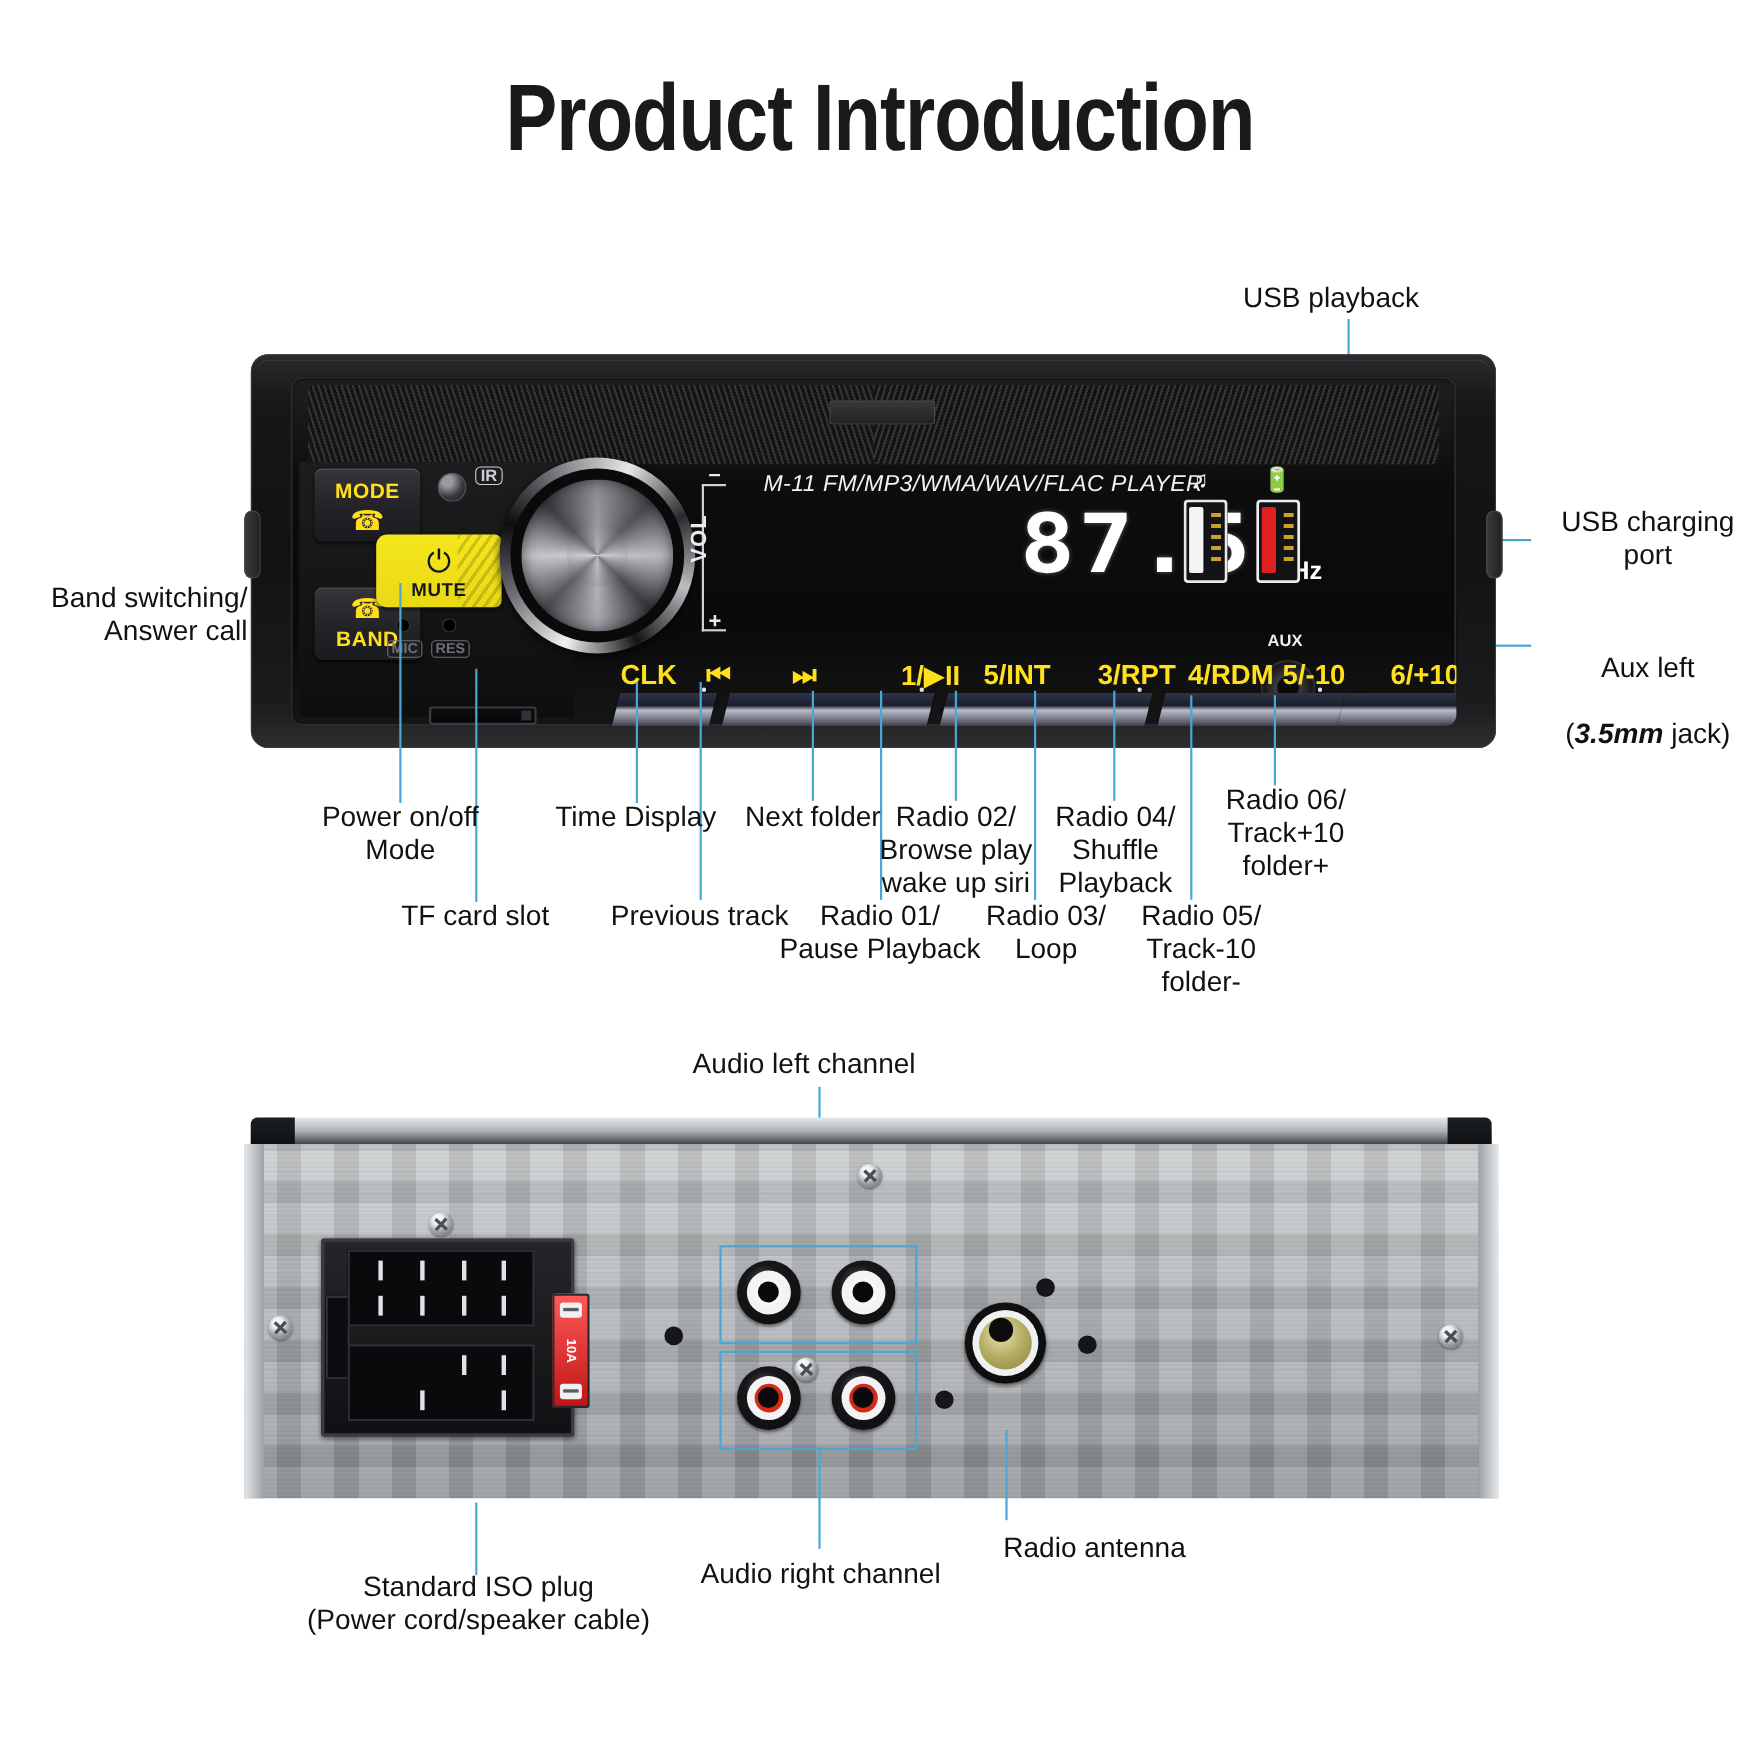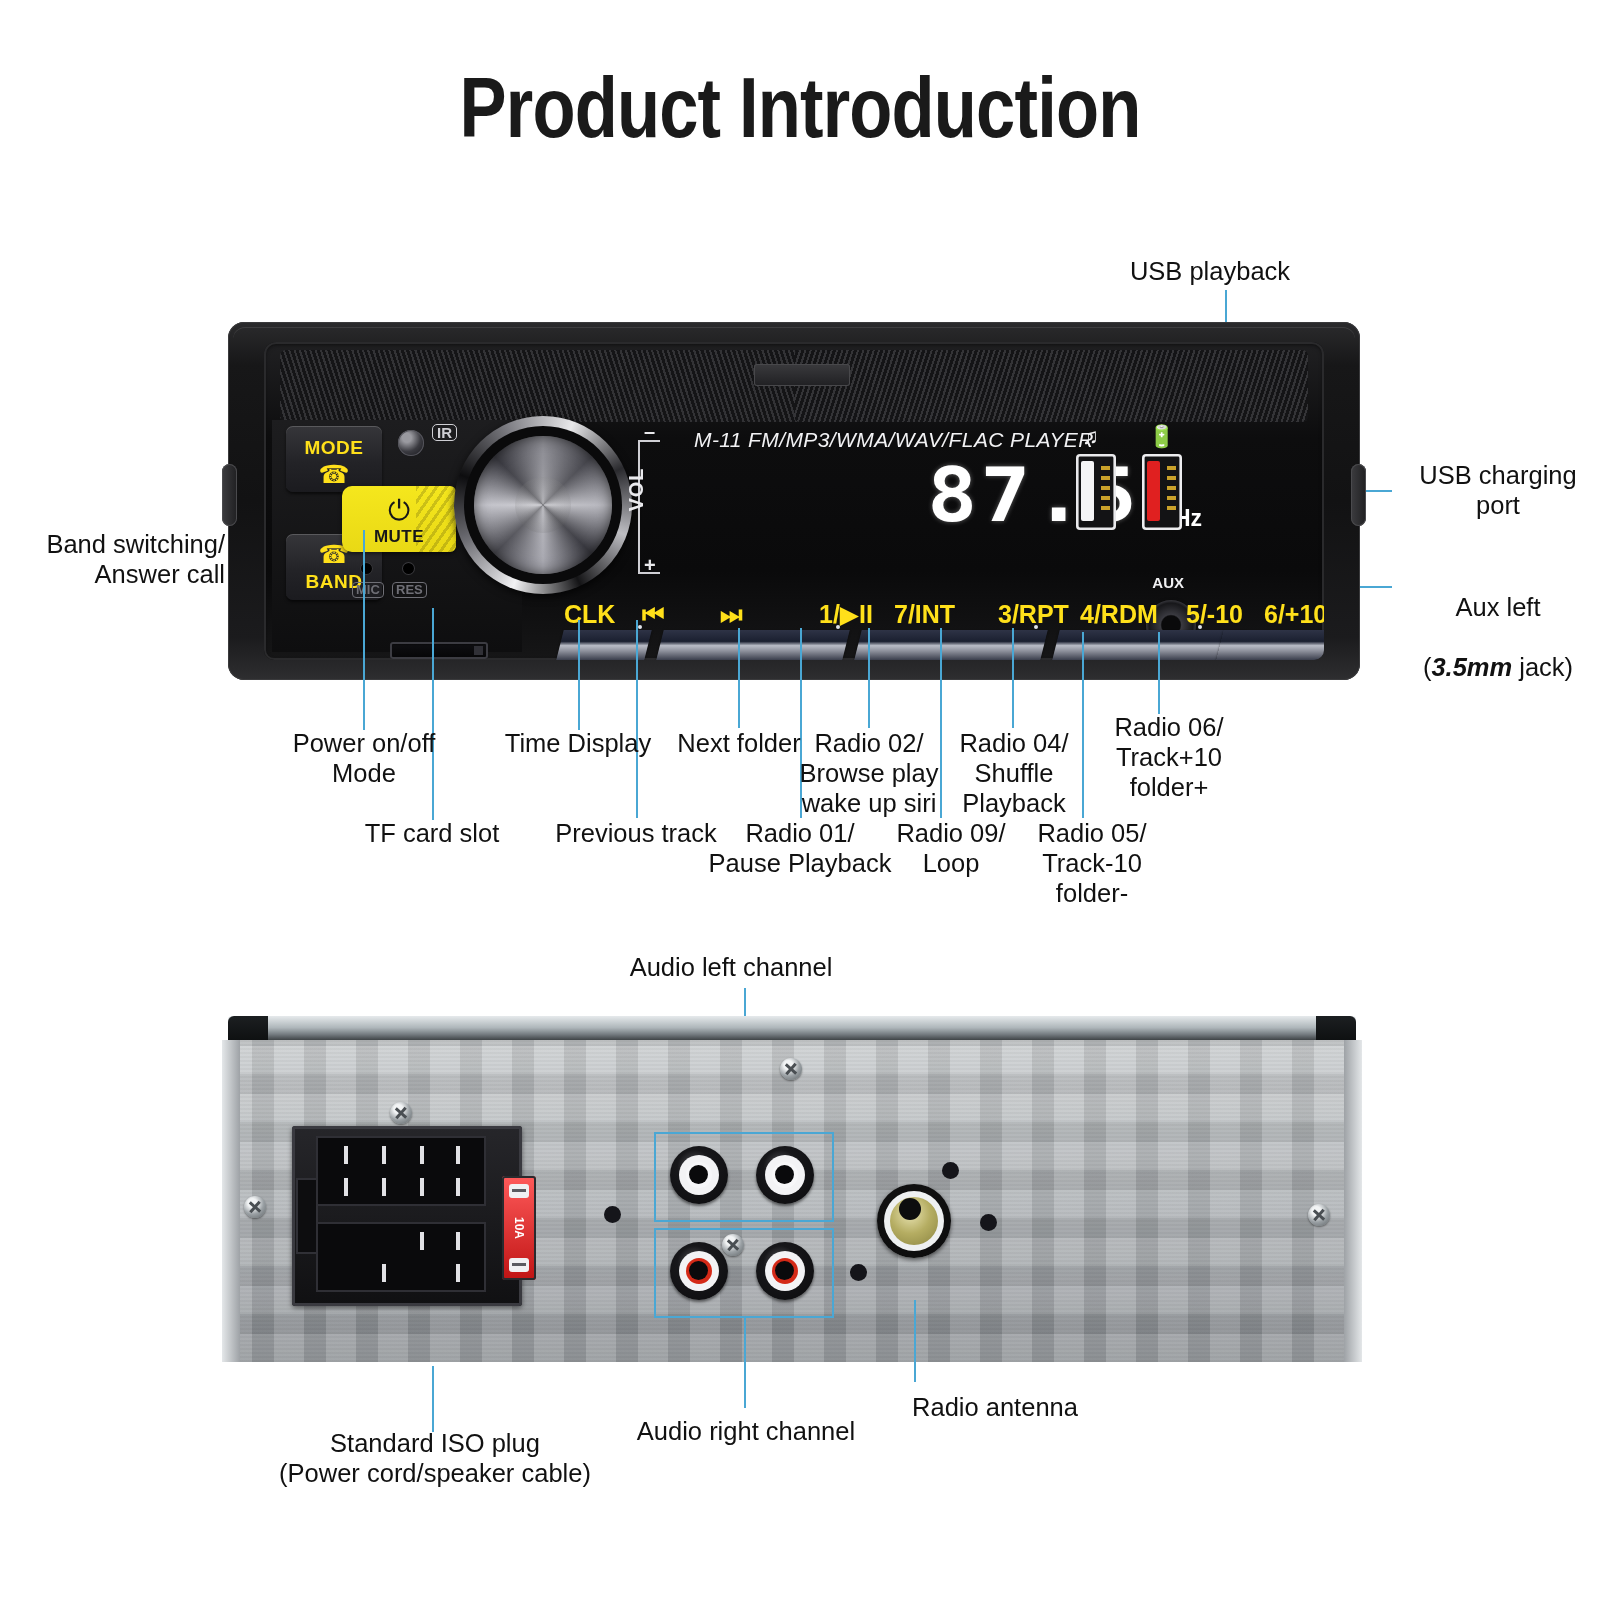--- a/index.html
+++ b/index.html
@@ -410,24 +410,24 @@
         </div>
       </div>
       <div class="auxlab">AUX</div>
       <div class="auxjack"></div>
 
       <div class="fnlabels">
         <span style="left:0px;">CLK</span>
         <span style="left:78px;">⏮</span>
         <span style="left:156px;">⏭</span>
         <span style="left:255px;">1/▶II</span>
-        <span style="left:330px;">7/INT</span>
+        <span style="left:330px;">5/INT</span>
         <span style="left:434px;">3/RPT</span>
         <span style="left:516px;">4/RDM</span>
-        <span style="left:622px;">5/-10</span>
+        <span style="left:602px;">5/-10</span>
         <span style="left:700px;">6/+10</span>
       </div>
 
       <div class="btnstrip">
         <div class="pbtn" style="left:0px;width:88px;"></div>
         <div class="pbtn" style="left:100px;width:186px;"></div>
         <div class="pbtn" style="left:298px;width:186px;"></div>
         <div class="pbtn" style="left:496px;width:186px;"></div>
         <div class="pbtn" style="left:660px;width:186px;"></div>
         <div class="pdot" style="left:78px;"></div>
@@ -454,21 +454,21 @@
 Mode</div>
   <div class="lbl c" style="left:332px;top:818px;width:200px;">TF card slot</div>
   <div class="lbl c" style="left:478px;top:728px;width:200px;">Time Display</div>
   <div class="lbl c" style="left:536px;top:818px;width:200px;">Previous track</div>
   <div class="lbl c" style="left:660px;top:728px;width:158px;">Next folder</div>
   <div class="lbl c" style="left:698px;top:818px;width:204px;">Radio 01/
 Pause Playback</div>
   <div class="lbl c" style="left:790px;top:728px;width:158px;">Radio 02/
 Browse play
 wake up siri</div>
-  <div class="lbl c" style="left:888px;top:818px;width:126px;">Radio 09/
+  <div class="lbl c" style="left:888px;top:818px;width:126px;">Radio 03/
 Loop</div>
   <div class="lbl c" style="left:944px;top:728px;width:140px;">Radio 04/
 Shuffle
 Playback</div>
   <div class="lbl c" style="left:1024px;top:818px;width:136px;">Radio 05/
 Track-10
 folder-</div>
   <div class="lbl c" style="left:1096px;top:712px;width:146px;">Radio 06/
 Track+10
 folder+</div>

